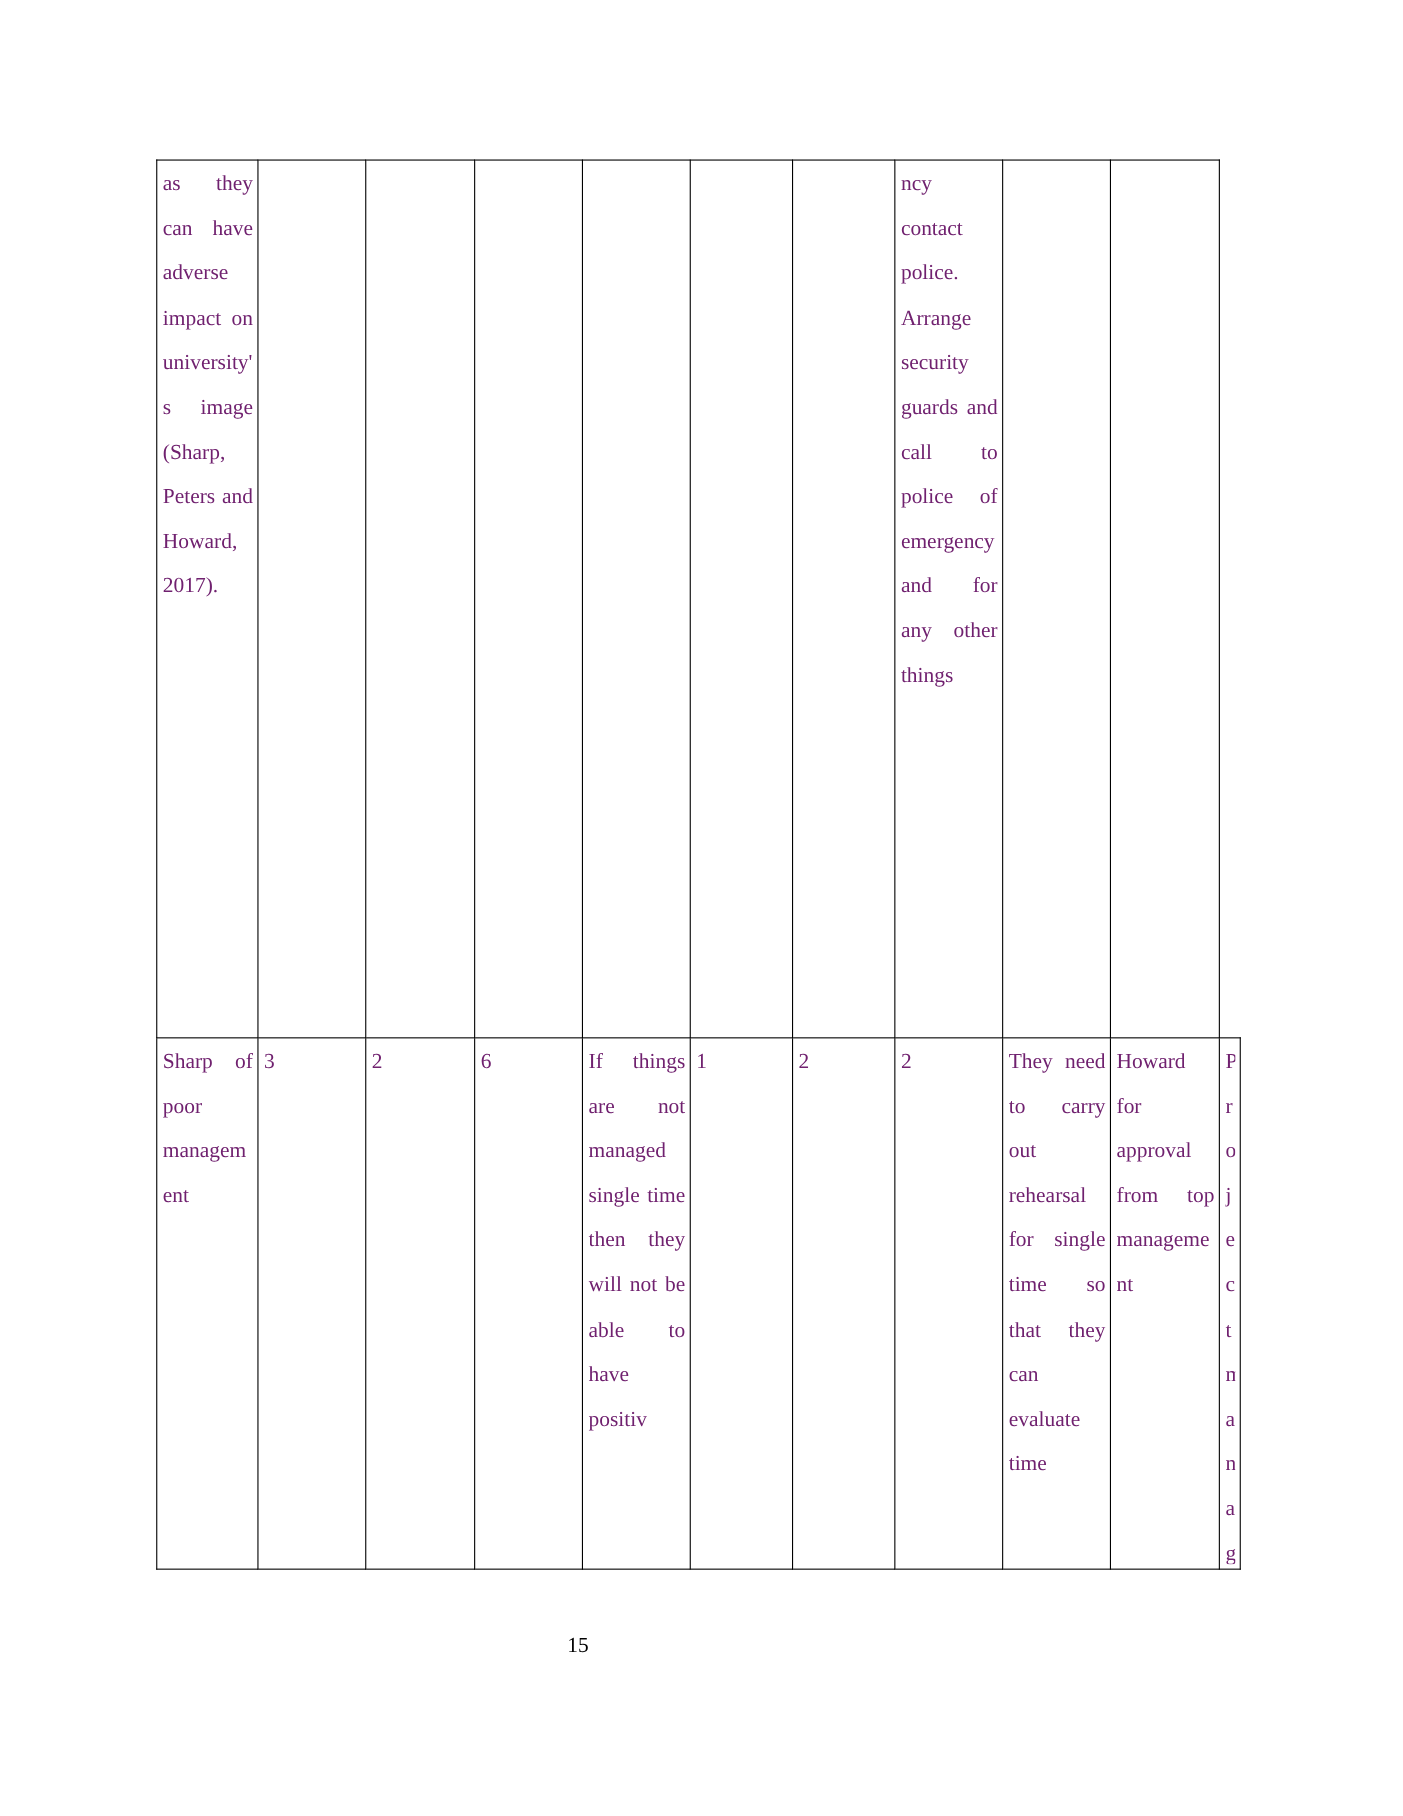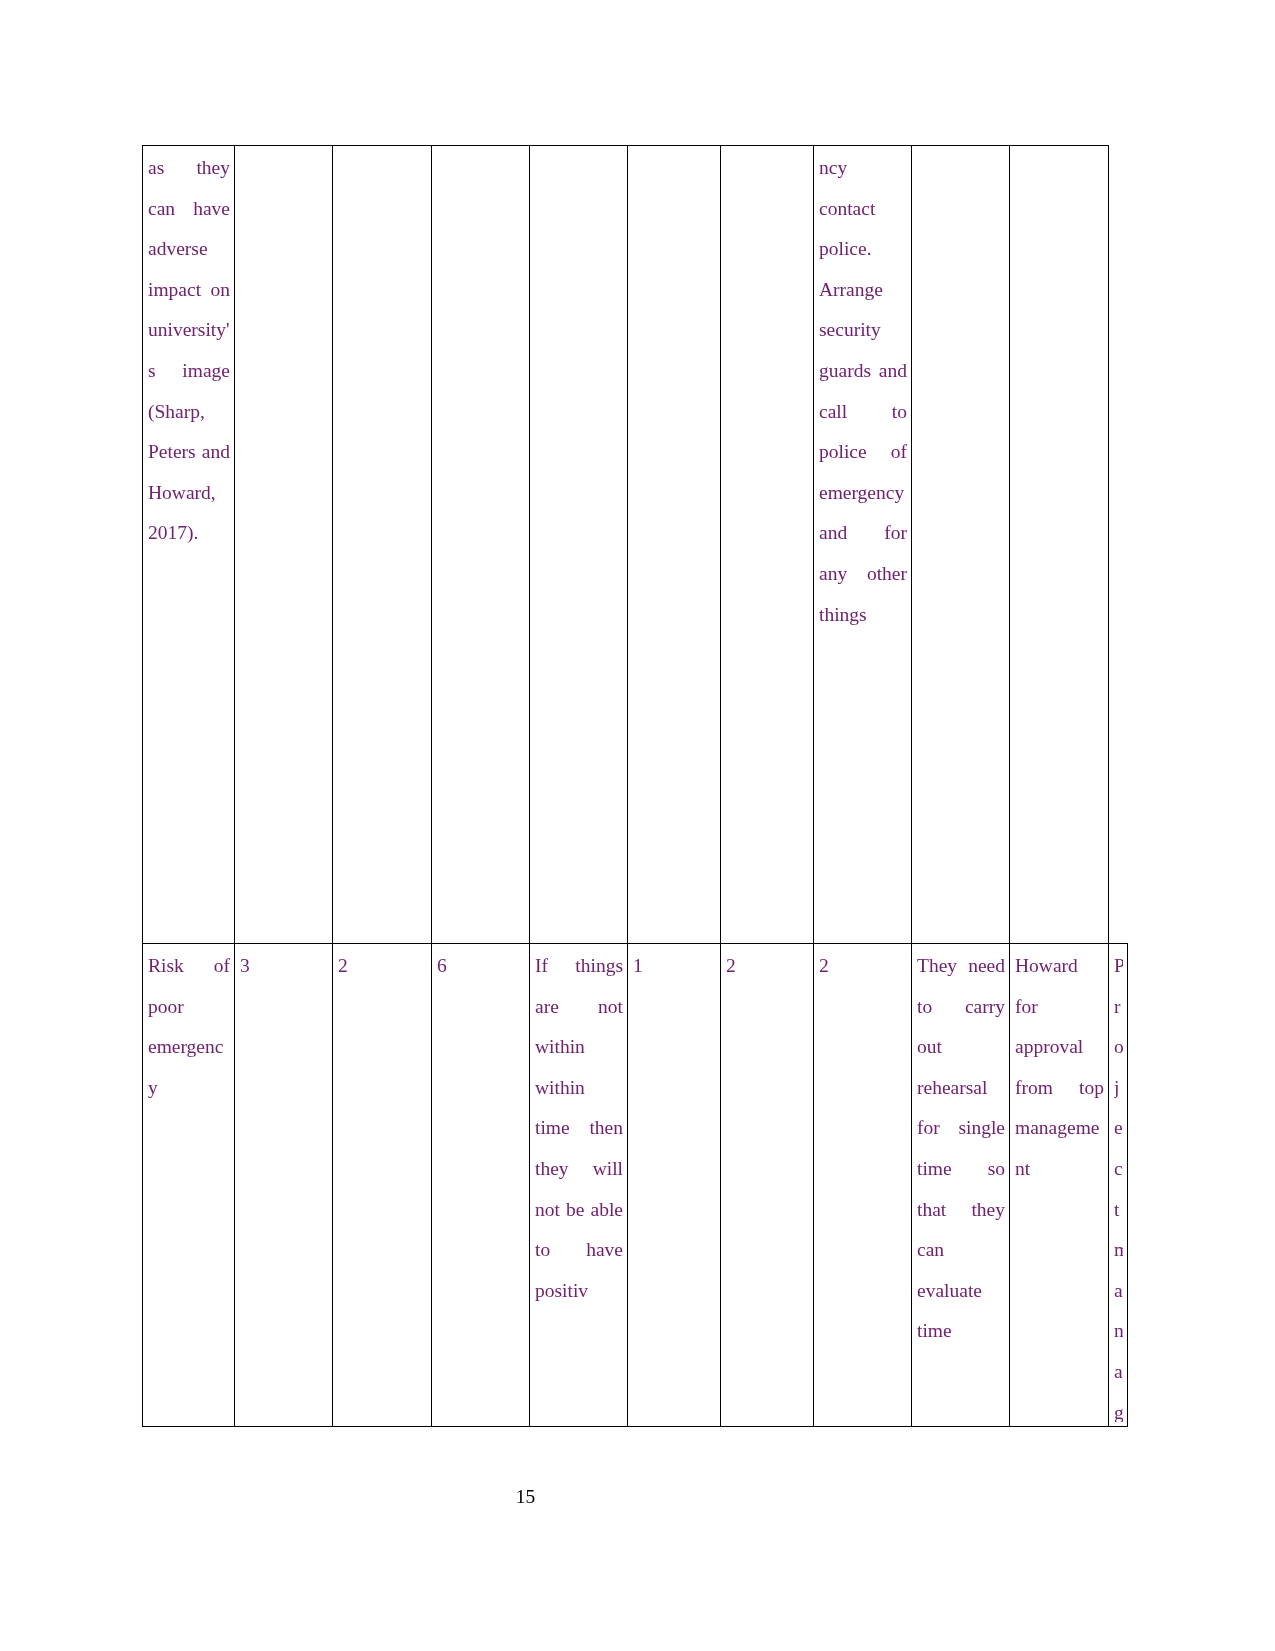--- a/index.html
+++ b/index.html
@@ -146,41 +146,41 @@
         <td class="c9">
             <span class="cellbox">
               <span class="just"></span>
             </span>
           </td>
       </tr>
 
       <tr class="row-clip">
         <td class="c0">
             <span class="cellbox">
-              <span class="just">Risk of poor emergency</span>
+              <span class="just">Sharp of poor management</span>
             </span>
           </td>
         <td class="c1">
             <span class="cellbox">
               <span class="just">3</span>
             </span>
           </td>
         <td class="c2">
             <span class="cellbox">
               <span class="just">2</span>
             </span>
           </td>
         <td class="c3">
             <span class="cellbox">
               <span class="just">6</span>
             </span>
           </td>
         <td class="c4">
             <span class="cellbox">
-              <span class="just">If things are not within within time then they will not be able to have positiv</span>
+              <span class="just">If things are not managed single time then they will not be able to have positiv</span>
             </span>
           </td>
         <td class="c5">
             <span class="cellbox">
               <span class="just">1</span>
             </span>
           </td>
         <td class="c6">
             <span class="cellbox">
               <span class="just">2</span>

